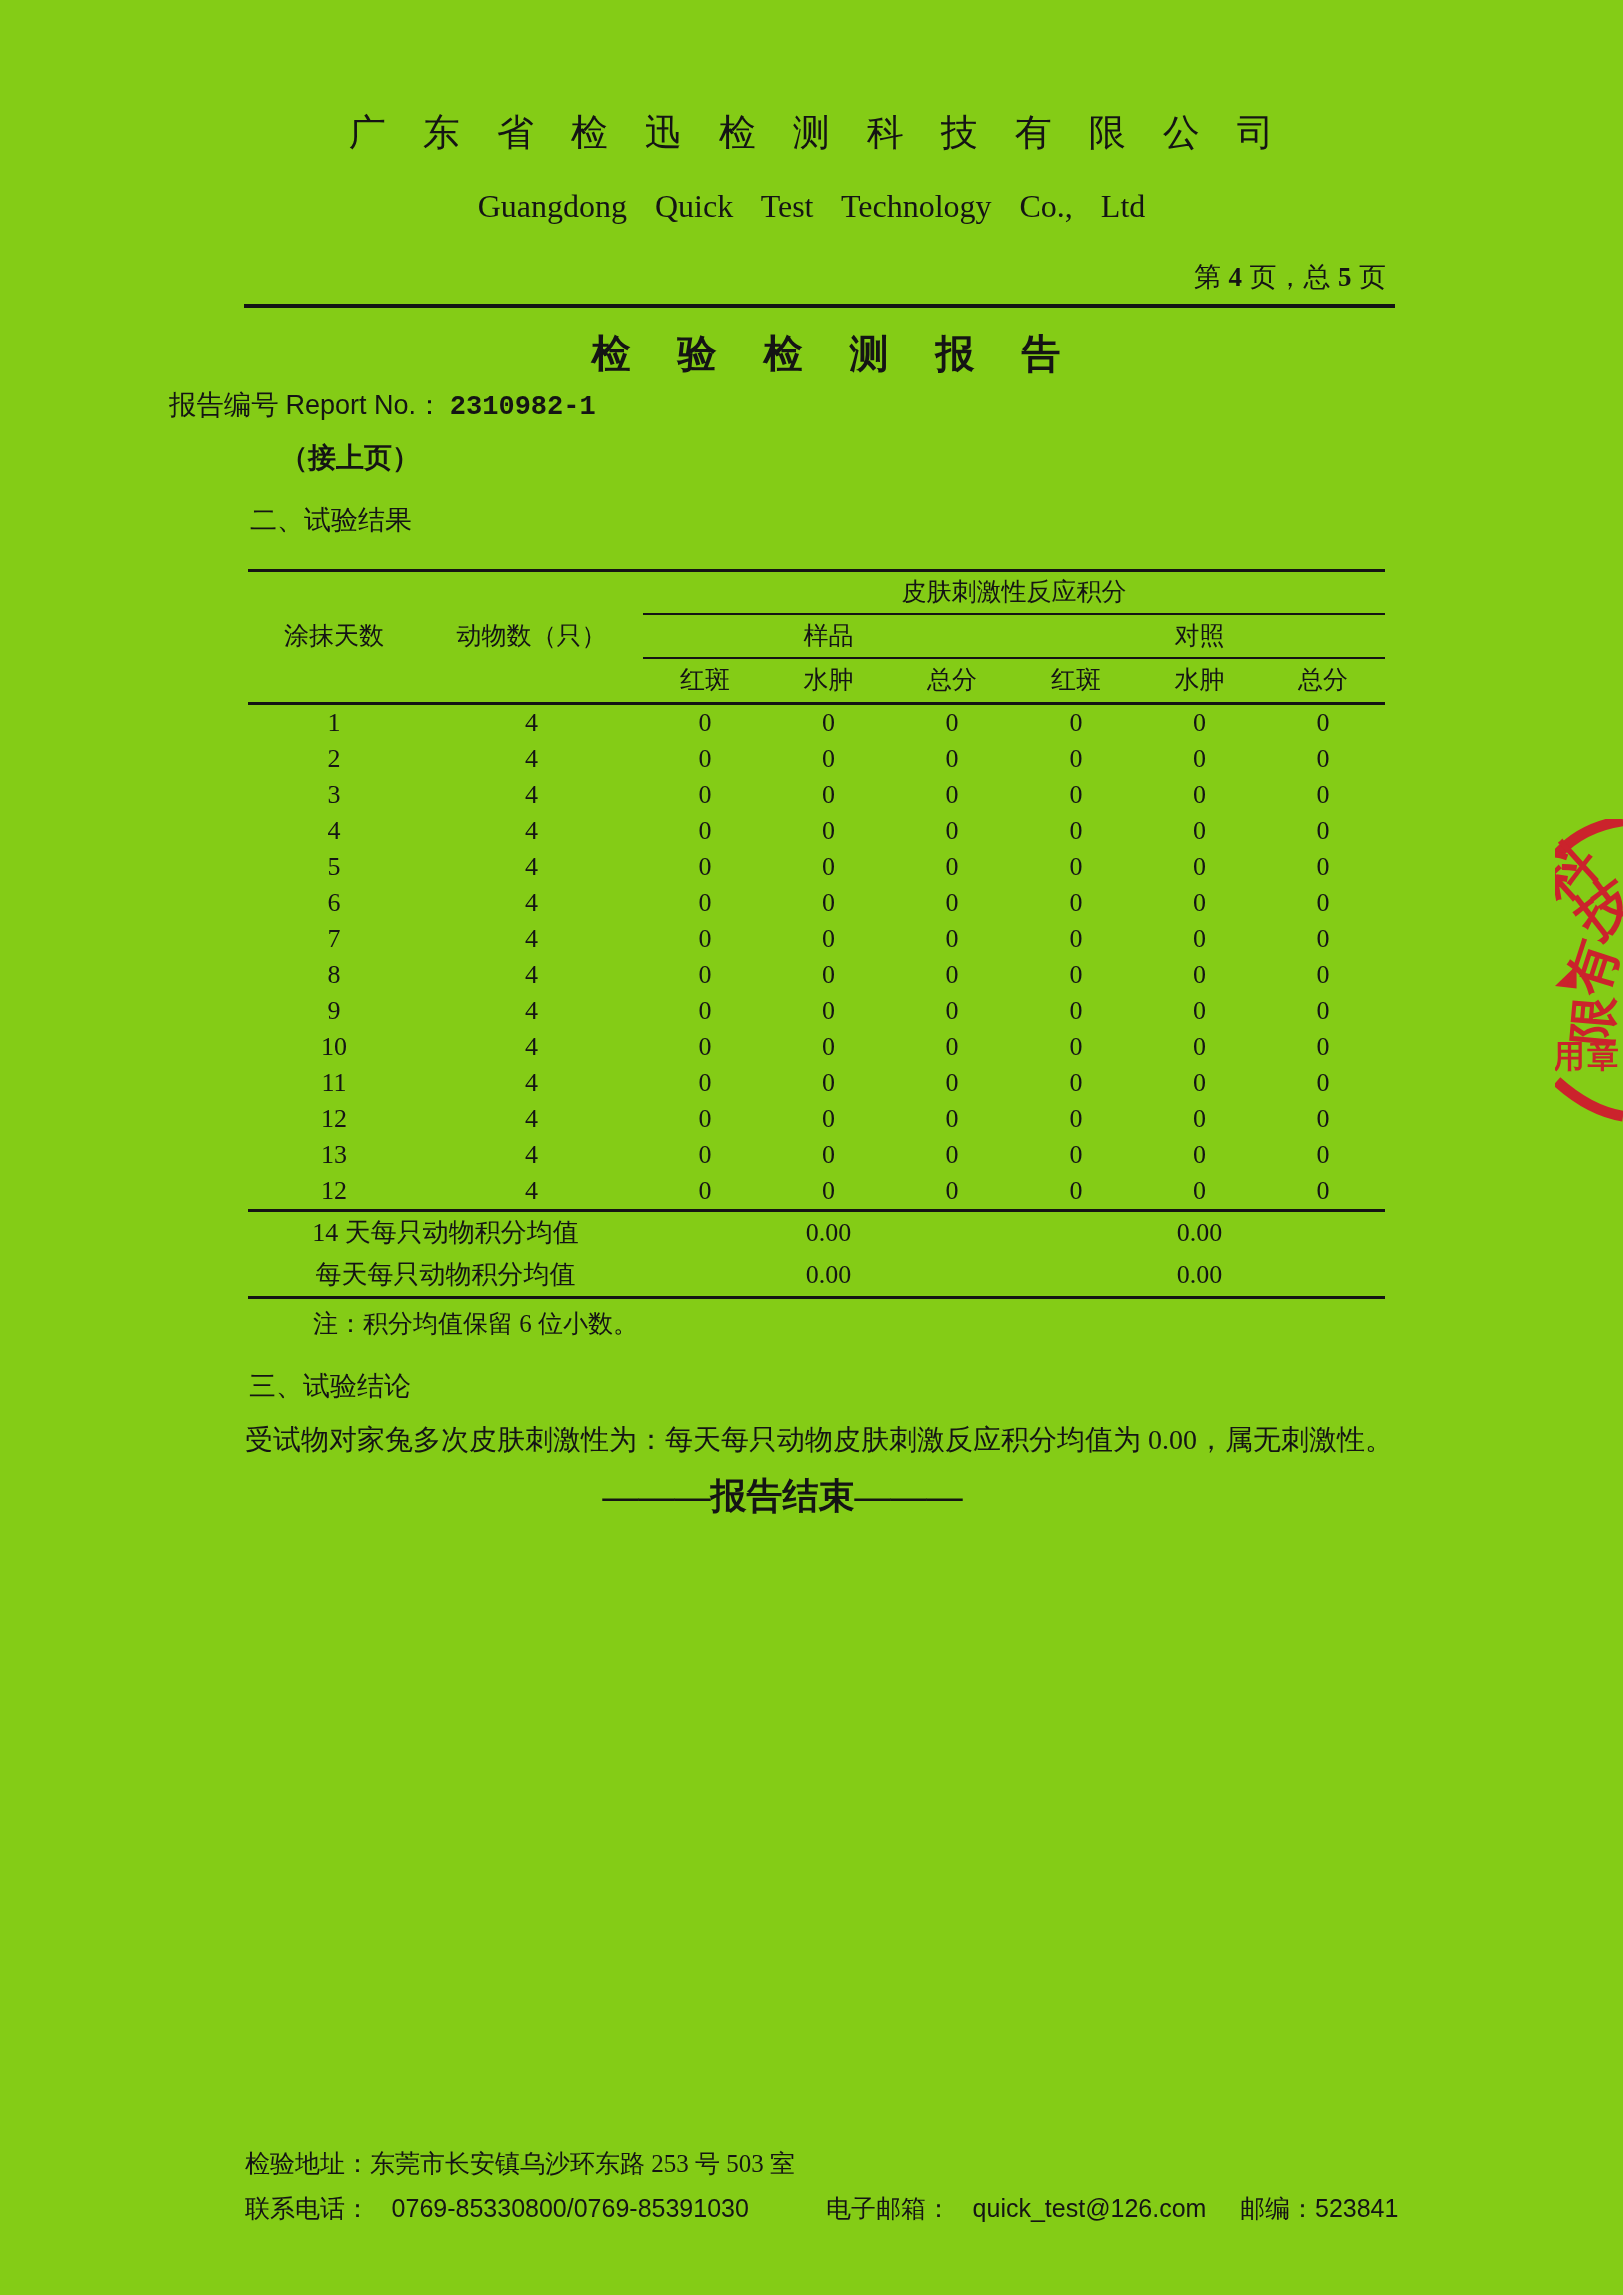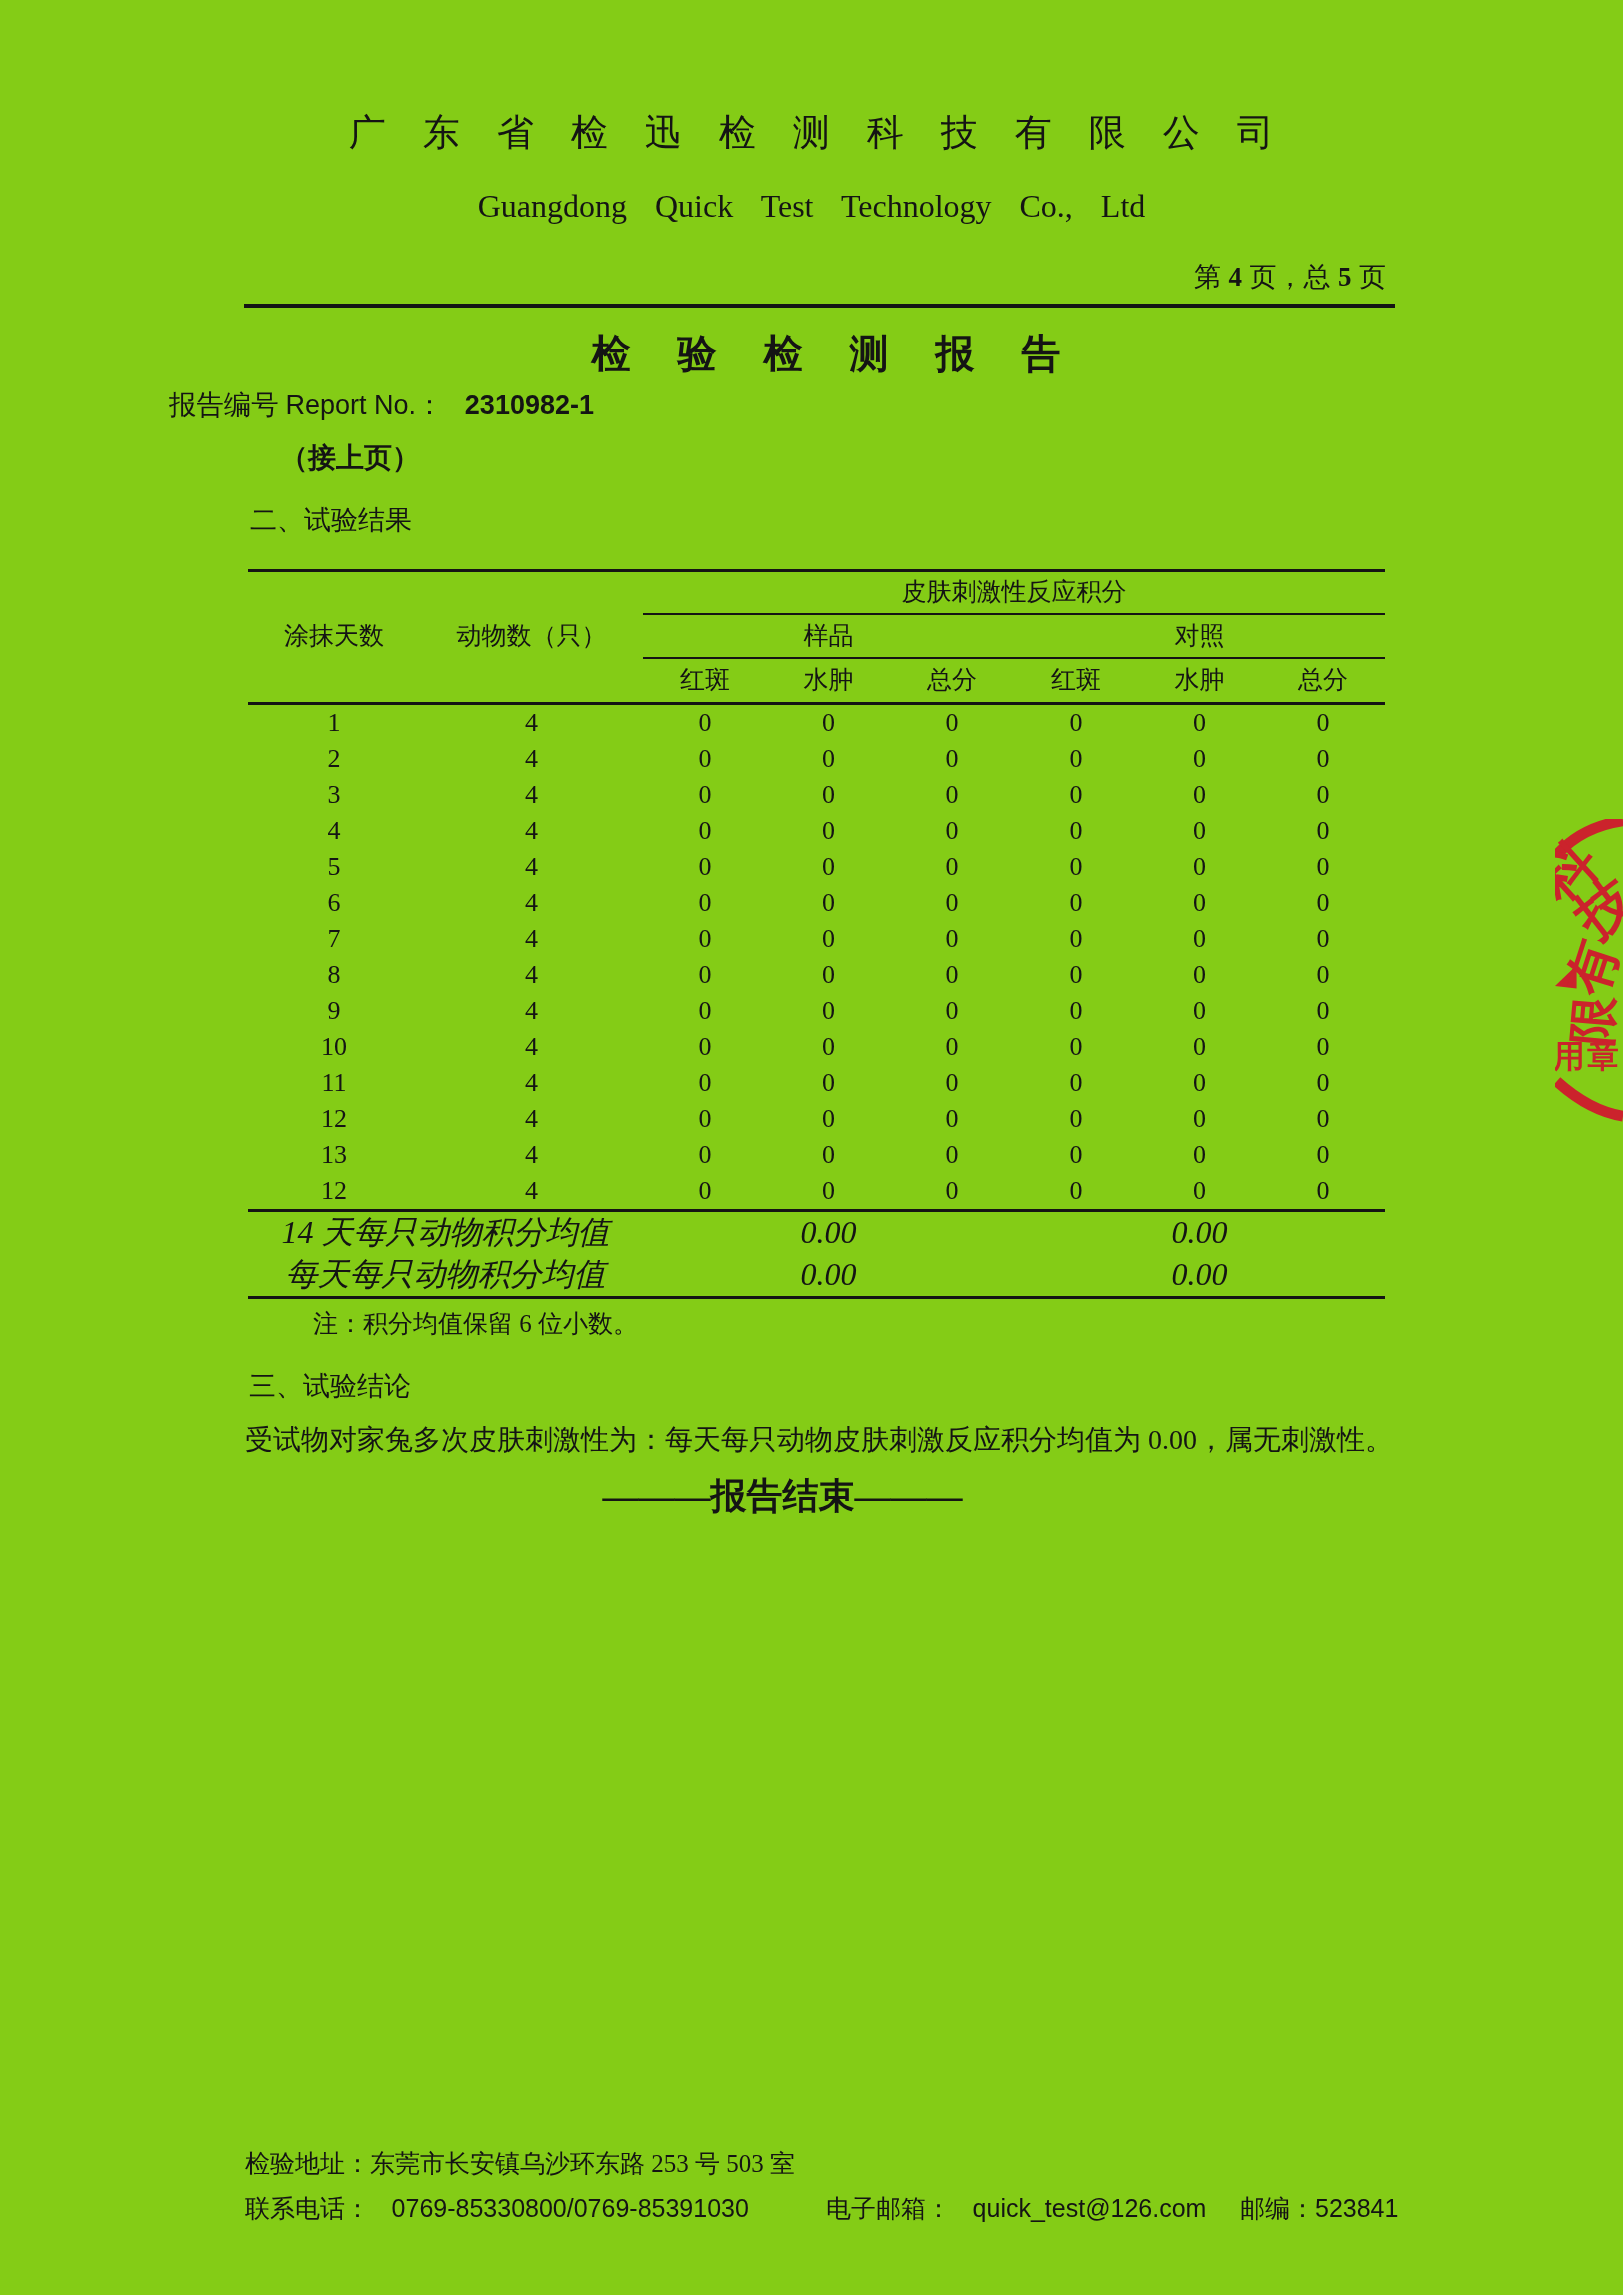--- a/index.html
+++ b/index.html
@@ -13,38 +13,38 @@
     letter-spacing:37px;transform:translateX(18.3px);white-space:nowrap;}
   .company-en{top:188px;left:0;width:100%;text-align:center;font-size:32px;word-spacing:20px;white-space:nowrap;}
   .page-num{top:259px;right:237px;font-size:27px;white-space:nowrap;}
   .page-num b{font-family:"Liberation Serif","DejaVu Serif",serif;margin:0 7.5px;}
   .head-rule{top:304px;left:244px;width:1151px;height:4.2px;background:#141414;}
   .doc-title{top:327px;left:0;width:100%;text-align:center;font-size:39px;font-weight:bold;
     letter-spacing:47px;transform:translateX(38px);white-space:nowrap;}
   
   .report-no{top:387px;left:169px;font-size:27.4px;white-space:nowrap;}
   .report-no .lat{font-family:"Liberation Sans","DejaVu Sans",sans-serif;font-size:27px;}
-  .report-no .val{font-family:Liberation Sans, sans-serif;font-size:27px;font-weight:bold;margin-left:15px;}
+  .report-no .val{font-family:Liberation Mono, monospace;font-size:27px;font-weight:bold;}
   .continued{top:439px;left:280px;font-size:28px;font-weight:bold;}
   .sec-heading{font-size:27px;}
   .sec2{top:502px;left:250px;}
   .table-title{top:529px;left:248px;width:1137px;text-align:center;font-size:26px;transform:translateX(-25px);}
   
   .table-wrap{top:569px;left:248px;width:1137px;}
   table.rtable{border-collapse:collapse;table-layout:fixed;width:1137px;
     border-top:3.3px solid #141414;border-bottom:3.3px solid #141414;}
   table.rtable td{text-align:center;vertical-align:middle;padding:0;font-size:25px;line-height:1.05;}
   tr.hrowA td{height:41px;}
   tr.hrowB td{height:42px;}
   tr.hrowC td{height:43px;}
   td.b3{border-bottom:2.5px solid #141414;}
   tr.hrowC td{border-bottom:3.3px solid #141414;}
   tr.data-row td{height:36px;font-size:26px;}
   tr.last-data td{border-bottom:3.3px solid #141414;}
-  tr.sum-row td{height:42px;font-size:32px;font-style:italic;}
+  tr.sum-row td{height:42px;font-size:26px;}
   td.sum-label{text-align:left;padding-left:57px;font-size:25px;}
   
   .note{top:1307px;left:313px;font-size:25px;}
   .sec3{top:1368px;left:249px;}
   .conclusion{top:1421px;left:245px;width:1164px;font-size:28px;white-space:nowrap;}
   .end-mark{top:1472px;left:0;width:100%;text-align:center;font-size:36px;font-weight:bold;
     transform:translateX(-29px);white-space:nowrap;}
   
   .footer-line1{top:2147px;left:245px;font-size:25px;white-space:nowrap;}
   .footer-line2{top:2192px;left:0;width:100%;font-size:25px;}

